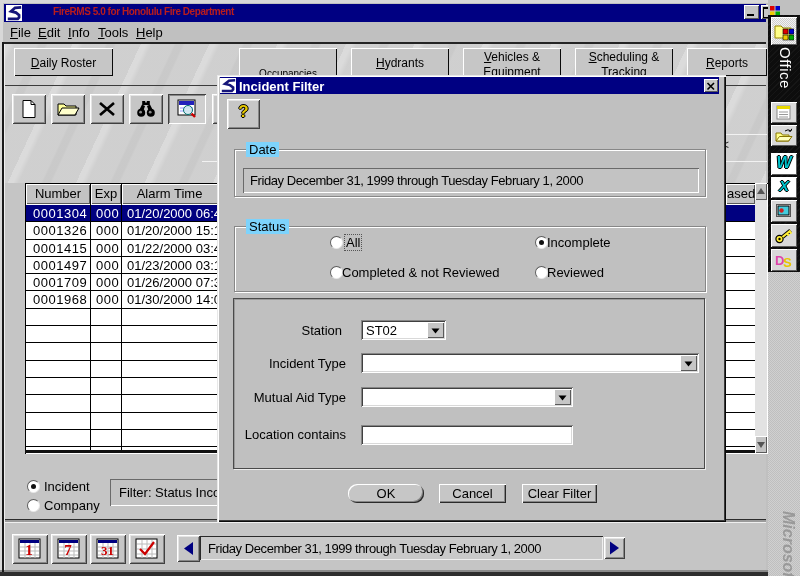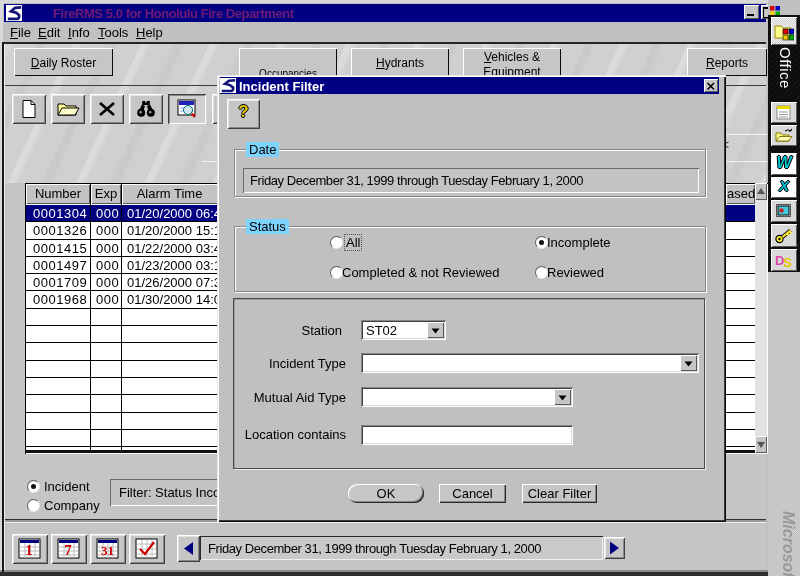--- a/index.html
+++ b/index.html
@@ -23,21 +23,21 @@
 <div class="abs" style="left:0;top:0;width:3px;height:576px;background:#d8d8d8;"></div>
 <div class="abs" style="left:0;top:570px;width:768px;height:6px;background:#8a8a8a;"></div>
 <div class="abs" style="left:0;top:572px;width:768px;height:4px;background:#2e2e2e;"></div>
 
 <div class="abs" style="left:4px;top:4px;width:762px;height:18px;background:#000082;"></div>
 <div class="abs" style="left:6px;top:5px;width:16px;height:16px;background:#fff;">
 <svg width="16" height="16">
         <path d="M15.2 2.4 L9 2.9 L5 6.3 L10 7.6 L13.1 10.1 L13.1 12.4 L11.8 13.9 L1.8 13.9" fill="none" stroke="#16167a" stroke-width="2.7"></path>
       </svg>
 </div>
-<div class="abs" style="left:26px;top:6px;font-size:13px;font-weight:bold;color:#701a75;letter-spacing:-0.45px;padding-left:27px;">FireRMS 5.0 for Honolulu Fire Department</div>
+<div class="abs" style="left:26px;top:6px;font-size:10px;font-weight:bold;color:#b91c1c;letter-spacing:-0.45px;padding-left:27px;">FireRMS 5.0 for Honolulu Fire Department</div>
 <div class="abs raised1" style="left:744px;top:5px;width:15px;height:14px;">
   <div class="abs" style="left:3px;top:9px;width:7px;height:2px;background:#000;"></div>
 </div>
 <div class="abs raised1" style="left:761px;top:5px;width:15px;height:14px;">
   <div class="abs" style="left:2px;top:2px;width:8px;height:8px;border:1px solid #000;border-top-width:2px;background:#c6c6c6;"></div>
 </div>
 
 <div class="abs t13" style="left:10px;top:25px;"><u>F</u>ile</div>
 <div class="abs t13" style="left:38px;top:25px;"><u>E</u>dit</div>
 <div class="abs t13" style="left:68px;top:25px;"><u>I</u>nfo</div>
@@ -55,20 +55,23 @@
       <div class="abs t13" style="left:0;top:8px;width:99px;text-align:center;font-size:12px;"><u>D</u>aily Roster</div>
     </div>
 <div class="abs raised1" style="left:239px;top:48px;width:98px;height:28px;box-shadow:inset 1px 1px 0 #fff,inset -1px -1px 0 #0a0a0a;">
       <div class="abs t13" style="left:0;top:20px;width:98px;text-align:center;font-size:10px;"><u>O</u>ccupancies</div>
     </div>
 <div class="abs raised1" style="left:351px;top:48px;width:98px;height:28px;box-shadow:inset 1px 1px 0 #fff,inset -1px -1px 0 #0a0a0a;">
       <div class="abs t13" style="left:0;top:8px;width:98px;text-align:center;font-size:12px;"><u>H</u>ydrants</div>
     </div>
 <div class="abs raised1" style="left:463px;top:48px;width:98px;height:36px;box-shadow:inset 1px 1px 0 #fff,inset -1px -1px 0 #0a0a0a;">
       <div class="abs t13" style="left:0;top:2px;width:98px;text-align:center;line-height:15px;font-size:12px;"><u>V</u>ehicles &amp;<br>Equipment</div>
+    </div>
+<div class="abs raised1" style="left:575px;top:48px;width:98px;height:36px;box-shadow:inset 1px 1px 0 #fff,inset -1px -1px 0 #0a0a0a;">
+      <div class="abs t13" style="left:0;top:2px;width:98px;text-align:center;line-height:15px;font-size:12px;"><u>S</u>cheduling &amp;<br>Tracking</div>
     </div>
 <div class="abs raised1" style="left:687px;top:48px;width:80px;height:28px;box-shadow:inset 1px 1px 0 #fff,inset -1px -1px 0 #0a0a0a;">
       <div class="abs t13" style="left:0;top:8px;width:80px;text-align:center;font-size:12px;"><u>R</u>eports</div>
     </div>
 
 <div class="abs raised" style="left:12px;top:94px;width:34px;height:30px;">
 <svg class="abs" style="left:7px;top:5px;" width="20" height="20">
         <path d="M4 1.5 H12 L16 5.5 V18.5 H4 Z" fill="#fff" stroke="#000"></path>
         <path d="M12 1.5 V5.5 H16" fill="none" stroke="#000"></path>
       </svg>

